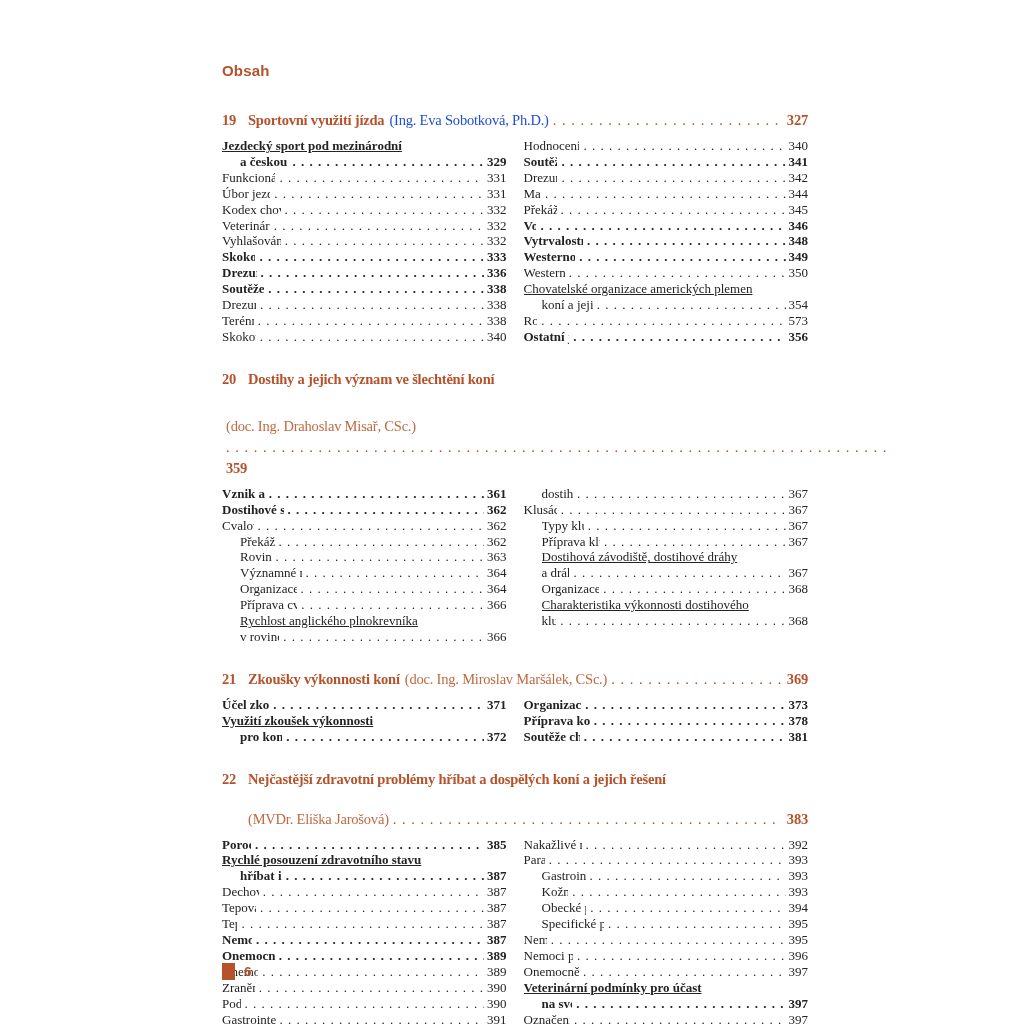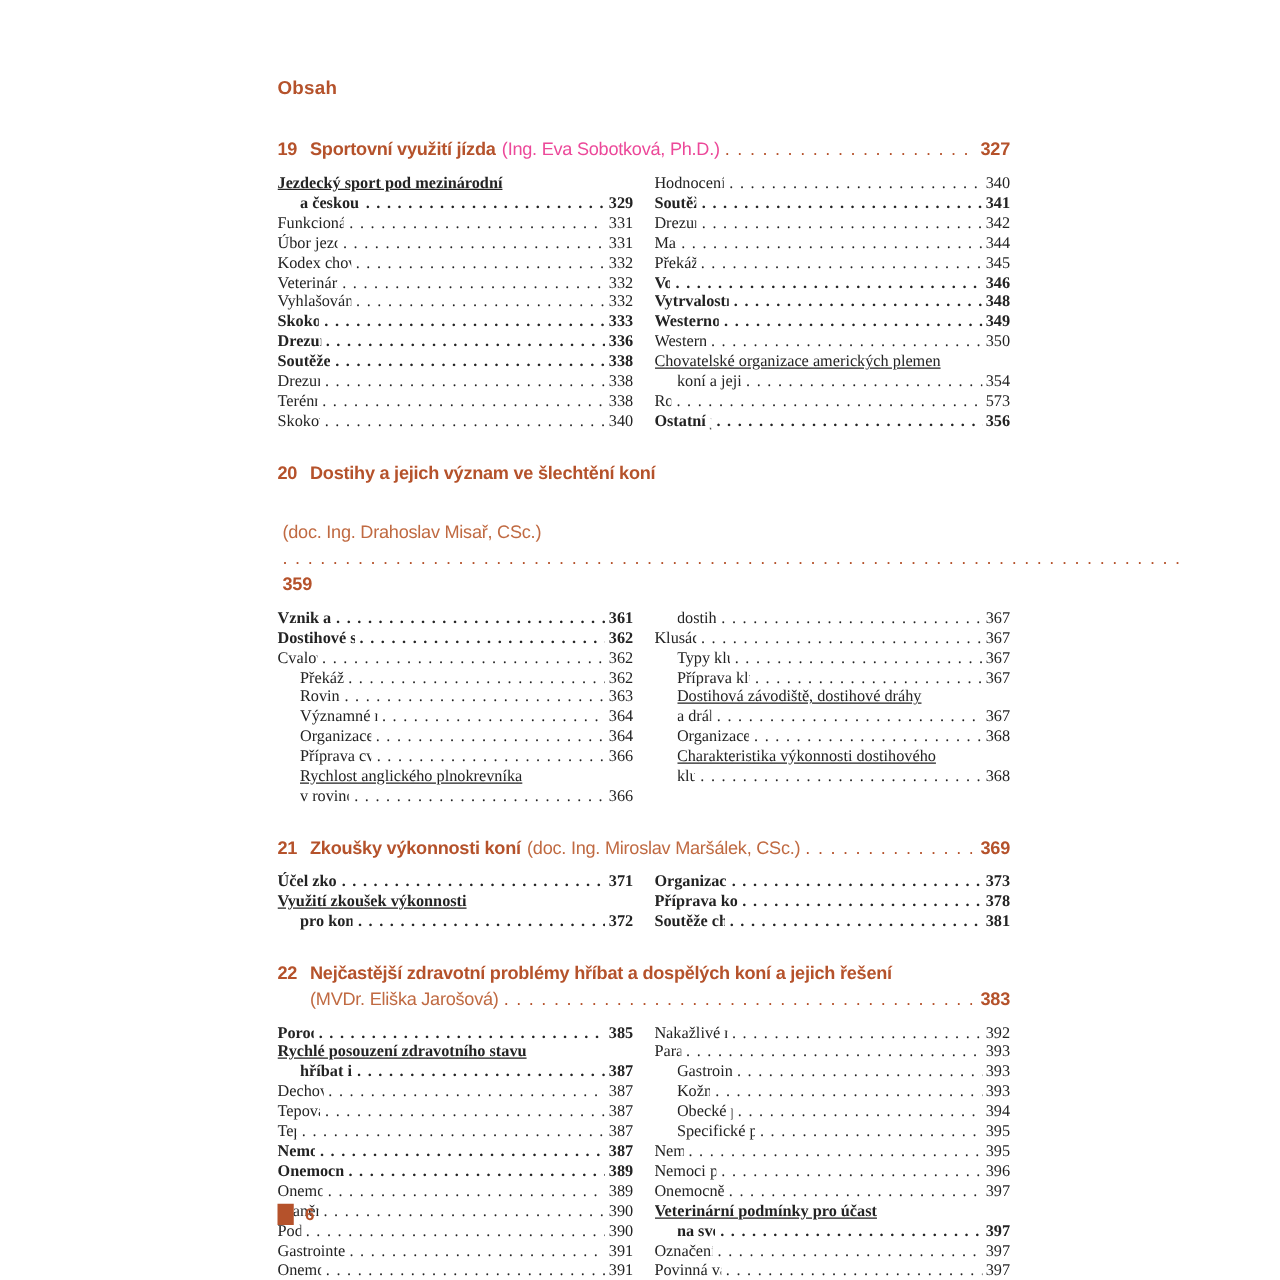--- a/index.html
+++ b/index.html
@@ -20,21 +20,21 @@
     font-family:"Liberation Sans", sans-serif;
     font-weight:bold;
     font-size:15px;
     letter-spacing:0.2px;
   }
   .chapter{margin-top:24px;}
   .chapter.first{margin-top:31px;}
   .h-line{
     display:flex;
     align-items:baseline;
-    font-family:Liberation Sans, sans-serif;
+    font-family:Liberation Serif, serif;
     font-size:14.5px;
     line-height:21px;
     letter-spacing:-0.2px;
     white-space:nowrap;
   }
   .h-num{
     font-weight:bold;
     width:26px;
     flex:0 0 26px;
   }
@@ -93,21 +93,21 @@
 <body>
 
 <div class="page">
   <div class="content">
     <div class="obsah" style="color: rgb(181, 82, 43);">Obsah</div>
     <div id="chapters">
         <div class="chapter first">
           <div class="h-line" style="color: rgb(181, 82, 43);">
             <span class="h-num">19</span>
             <span class="h-title">Sportovní využití jízda</span>
-            <span class="h-author" style="color: #ec4899;">(Ing. Eva Sobotková, Ph.D.)</span>
+            <span class="h-author" style="color: #1d4ed8;">(Ing. Eva Sobotková, Ph.D.)</span>
             <span class="leader"></span>
             <span class="h-page">327</span>
           </div>
           <div class="cols">
             <div class="col">
               <div class="entry b noleader">
                 <span class="t">Jezdecký sport pod mezinárodní</span>
               </div>
               <div class="entry b i1">
                 <span class="t">a českou jezdeckou federací</span>
@@ -385,21 +385,21 @@
                 <span class="pg">381</span>
               </div>
             </div>
           </div>
         </div>
         <div class="chapter">
           <div class="h-line" style="color: rgb(181, 82, 43);">
             <span class="h-num">22</span>
             <span class="h-title">Nejčastější zdravotní problémy hříbat a dospělých koní a jejich řešení</span>
           </div>
-          <div class="h-line" style="color: rgb(181, 82, 43);">
+          <div class="h-line" style="color: rgb(181, 82, 43); margin-top: 19px;">
             <span class="h-spacer"></span>
             <span class="h-author no-ml" style="color: rgb(192, 106, 66);">(MVDr. Eliška Jarošová)</span>
             <span class="leader"></span>
             <span class="h-page">383</span>
           </div>
           <div class="cols">
             <div class="col">
               <div class="entry b">
                 <span class="t">Porod hříběte</span>
                 <span class="leader"></span>

